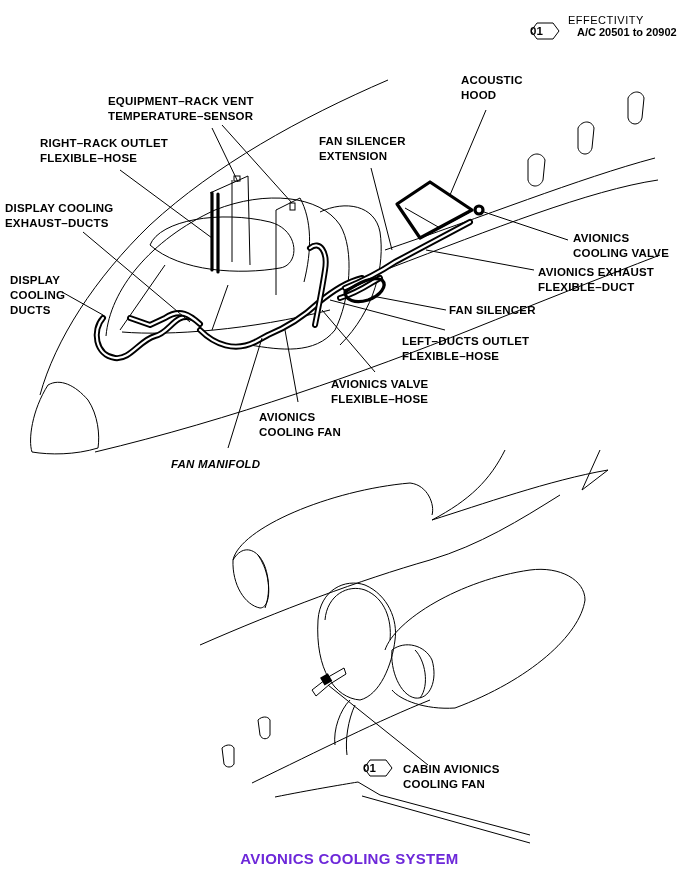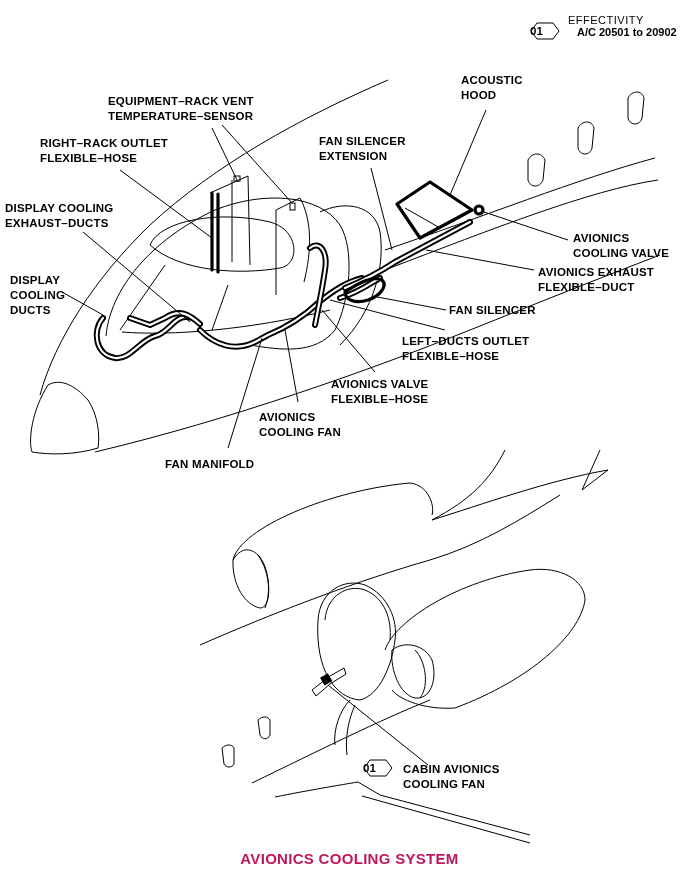--- a/index.html
+++ b/index.html
@@ -17,21 +17,21 @@
     line-height: 15px;
     color: #000;
     white-space: pre;
     letter-spacing: 0.2px;
   }
   .title {
     position: absolute;
     font-family: "Liberation Sans", sans-serif;
     font-weight: bold;
     font-size: 15px;
-    color: #be185d;
+    color: #6d28d9;
     left: 0; width: 699px; top: 850px;
     text-align: center;
     letter-spacing: 0.3px;
   }
   .eff-title {
     position: absolute; left: 568px; top: 14px;
     font-family: "Liberation Sans", sans-serif; font-weight: normal; font-size: 11px; letter-spacing: 0.5px;
   }
   .eff-range {
     position: absolute; left: 569px; top: 26px;
@@ -196,21 +196,21 @@
 COOLING VALVE</div>
 <div class="lbl" style="left:538px; top:265px;">AVIONICS EXHAUST
 FLEXIBLE–DUCT</div>
 <div class="lbl" style="left:449px; top:303px;">FAN SILENCER</div>
 <div class="lbl" style="left:402px; top:334px;">LEFT–DUCTS OUTLET
 FLEXIBLE–HOSE</div>
 <div class="lbl" style="left:331px; top:377px;">AVIONICS VALVE
 FLEXIBLE–HOSE</div>
 <div class="lbl" style="left:259px; top:410px;">AVIONICS
 COOLING FAN</div>
-<div class="lbl" style="left:165px; top:457px;">FAN MANIFOLD</div>
+<div class="lbl" style="left:171px; top:457px;font-style:italic;">FAN MANIFOLD</div>
 
 <div class="hex-badge" style="left:363px; top:759px;">
   <svg width="30" height="18">
       <polygon points="1,9 7,1 23,1 29,9 23,17 7,17" fill="none" stroke="#000" stroke-width="1"></polygon>
     </svg>
   <span>01</span>
 </div>
 <div class="lbl" style="left:403px; top:762px;">CABIN AVIONICS
 COOLING FAN</div>
 

